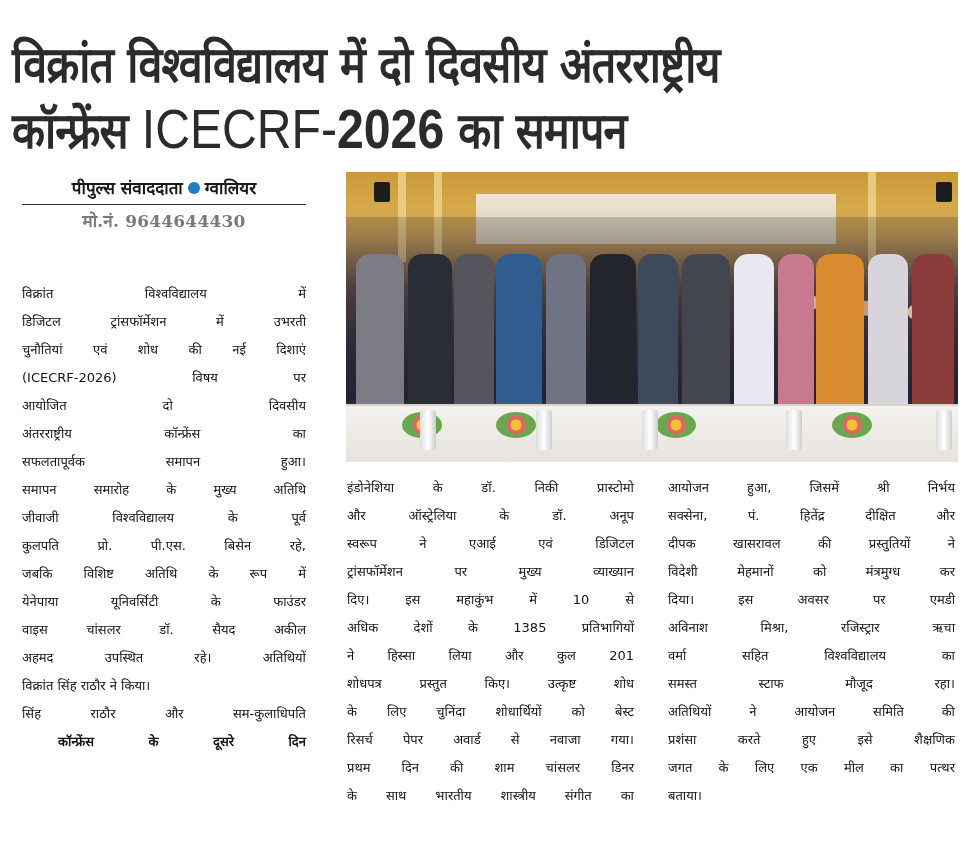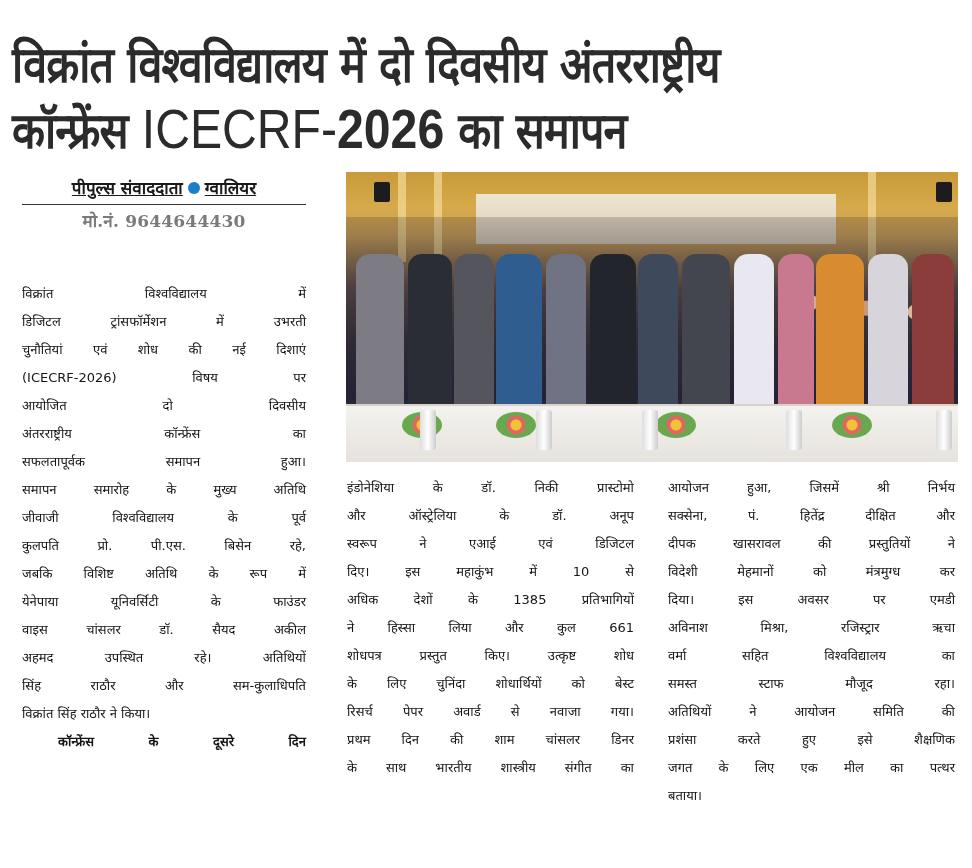--- a/index.html
+++ b/index.html
@@ -10,21 +10,21 @@
   .headline .line {
     display: block; font-family: "DejaVu Sans", sans-serif; font-weight: bold;
     color: #2b2b2b; white-space: nowrap; letter-spacing: -1px;
   }
   .headline .l1 { font-size: 50px; line-height: 66px; transform: scaleX(0.86); transform-origin: left center; }
   .headline .l2 { font-size: 50px; line-height: 62px; transform: scaleX(0.86); transform-origin: left center; }
   .headline .latin { font-family: "Liberation Sans", sans-serif; font-weight: normal; font-size: 56px; letter-spacing: 0; }
   .headline .latin-bold { font-family: "Liberation Sans", sans-serif; font-weight: bold; font-size: 56px; letter-spacing: 0; }
 
   .byline { position: absolute; left: 22px; top: 176px; width: 284px; text-align: center; }
-  .byline .reporter { font-family: "DejaVu Serif", serif; font-weight: bold; font-size: 17px; color: #1a1a1a; padding-bottom: 5px; border-bottom: 1.5px solid #333; white-space: nowrap; text-decoration: underline; }
+  .byline .reporter { font-family: "DejaVu Serif", serif; font-weight: bold; font-size: 17px; color: #1a1a1a; padding-bottom: 5px; border-bottom: 1.5px solid #333; white-space: nowrap; }
   .byline .dot { display: inline-block; width: 12px; height: 12px; border-radius: 50%; background: #1b7ec8; margin: 0 5px; vertical-align: middle; position: relative; top: -2px; }
   .byline .phone { font-family: "DejaVu Serif", serif; font-weight: bold; font-size: 17px; color: #7a7a7a; margin-top: 4px; letter-spacing: 0.2px; }
 
   .photo { position: absolute; left: 346px; top: 172px; width: 612px; height: 290px; overflow: hidden;
     background: linear-gradient(180deg, #c89a3a 0%, #d6a94a 12%, #caa057 22%, #6d5a4d 40%, #4a3e3c 60%, #3b3440 78%, #e5e2dc 86%, #f0ede8 100%); }
   .photo .wall { position: absolute; left: 130px; top: 22px; width: 360px; height: 50px; background: linear-gradient(180deg,#f1ece0,#d9d1c1); opacity: .9; }
   .photo .pillar { position: absolute; top: 0; width: 8px; height: 90px; background: #f3dc9a; opacity: .7; }
   .photo .speaker { position: absolute; top: 10px; width: 16px; height: 20px; background: #1c1c1c; border-radius: 2px; }
   .photo .crowd { position: absolute; left: 0; top: 45px; width: 612px; height: 190px;
     background:
@@ -109,32 +109,33 @@
   <span class="ln">आयोजित दो दिवसीय</span>
   <span class="ln">अंतरराष्ट्रीय कॉन्फ्रेंस का</span>
   <span class="ln">सफलतापूर्वक समापन हुआ।</span>
   <span class="ln">समापन समारोह के मुख्य अतिथि</span>
   <span class="ln">जीवाजी विश्वविद्यालय के पूर्व</span>
   <span class="ln">कुलपति प्रो. पी.एस. बिसेन रहे,</span>
   <span class="ln">जबकि विशिष्ट अतिथि के रूप में</span>
   <span class="ln">येनेपाया यूनिवर्सिटी के फाउंडर</span>
   <span class="ln">वाइस चांसलर डॉ. सैयद अकील</span>
   <span class="ln">अहमद उपस्थित रहे। अतिथियों</span>
+  <span class="ln last">विक्रांत सिंह राठौर ने किया।</span>
   <span class="ln">सिंह राठौर और सम-कुलाधिपति</span>
-  <span class="ln last">विक्रांत सिंह राठौर ने किया।</span>
   <span class="ln indent">कॉन्फ्रेंस के दूसरे दिन</span>
 </div>
 
 <div class="col col2">
   <span class="ln">इंडोनेशिया के डॉ. निकी प्रास्टोमो</span>
   <span class="ln">और ऑस्ट्रेलिया के डॉ. अनूप</span>
   <span class="ln">स्वरूप ने एआई एवं डिजिटल</span>
+  <span class="ln">ट्रांसफॉर्मेशन पर मुख्य व्याख्यान</span>
   <span class="ln">दिए। इस महाकुंभ में 10 से</span>
   <span class="ln">अधिक देशों के 1385 प्रतिभागियों</span>
-  <span class="ln">ने हिस्सा लिया और कुल 661</span>
+  <span class="ln">ने हिस्सा लिया और कुल 201</span>
   <span class="ln">शोधपत्र प्रस्तुत किए। उत्कृष्ट शोध</span>
   <span class="ln">के लिए चुनिंदा शोधार्थियों को बेस्ट</span>
   <span class="ln">रिसर्च पेपर अवार्ड से नवाजा गया।</span>
   <span class="ln">प्रथम दिन की शाम चांसलर डिनर</span>
   <span class="ln">के साथ भारतीय शास्त्रीय संगीत का</span>
 </div>
 
 <div class="col col3">
   <span class="ln">आयोजन हुआ, जिसमें श्री निर्भय</span>
   <span class="ln">सक्सेना, पं. हितेंद्र दीक्षित और</span>

